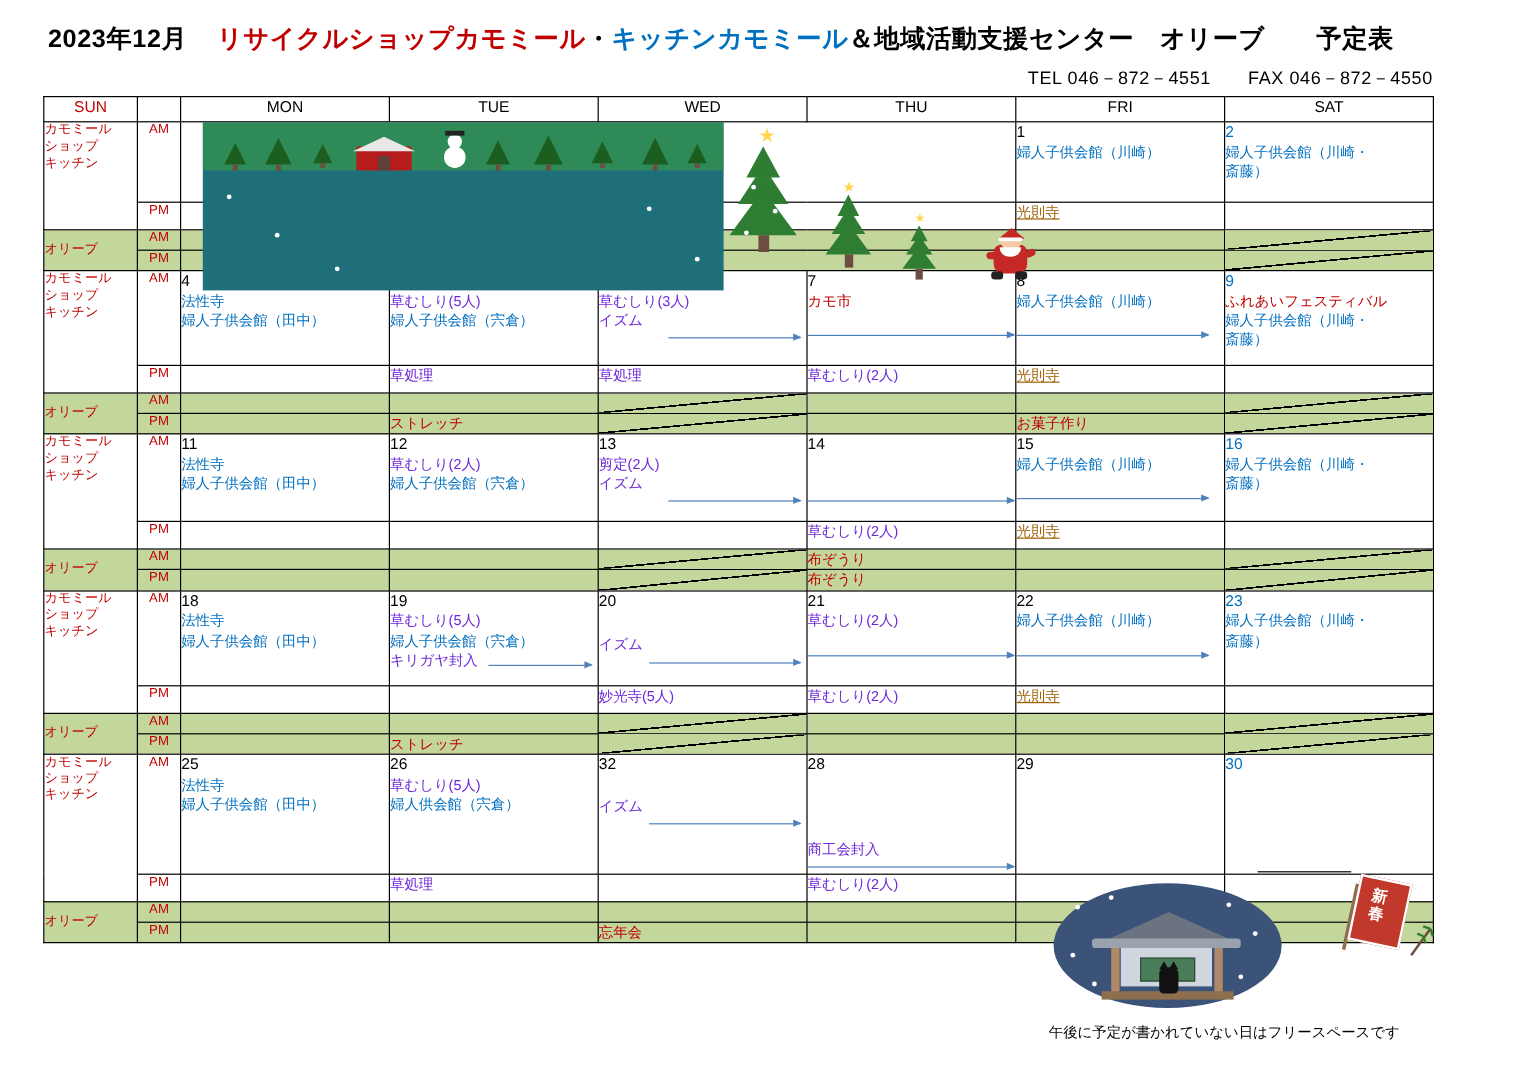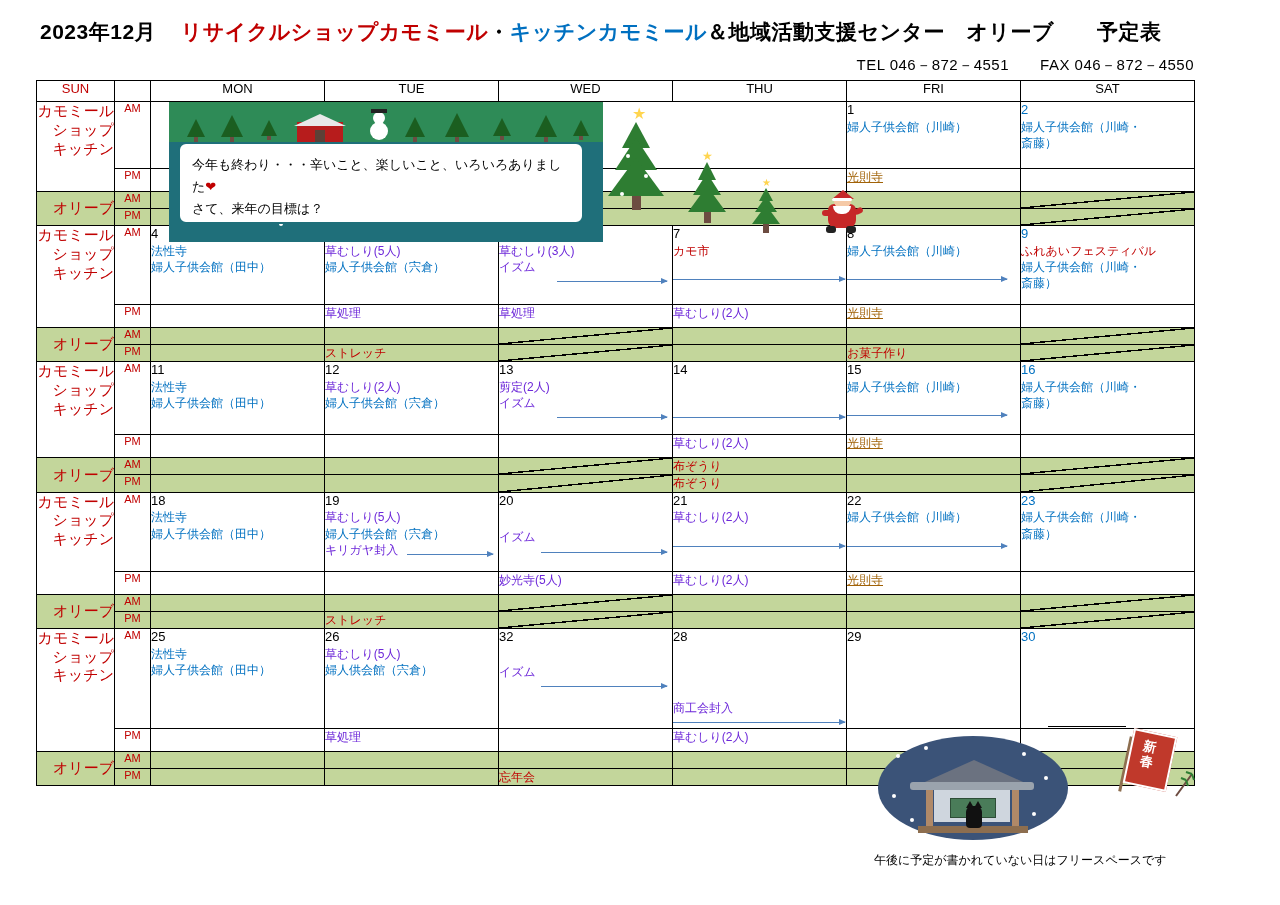--- a/index.html
+++ b/index.html
@@ -71,23 +71,23 @@
     font-size: 13px;
     font-weight: bold;
     vertical-align: middle;
     padding: 2px 0;
   }
   .hdr .sun { color: #c00000; }
   .hdr .blank { border-top: 1px solid #000; }
 
   
   .rowlabel {
-    text-align: right;
+    text-align: left;
     padding: 3px 4px;
-    font-size: 15px;
+    font-size: 11px;
     line-height: 1.25;
     color: #c00000;
     vertical-align: middle;
   }
   .rowlabel.olive {
     color: #c00000;
     vertical-align: middle;
   }
   .ampm {
     text-align: center;
@@ -812,24 +812,20 @@
       <div class="trunk" style="width:4px;height:4px;"></div>
     </div>
 
     <div class="snow-dot" style="left:20px;top:60px;"></div>
     <div class="snow-dot" style="left:60px;top:92px;"></div>
     <div class="snow-dot" style="left:110px;top:120px;"></div>
     <div class="snow-dot" style="left:370px;top:70px;"></div>
     <div class="snow-dot" style="left:410px;top:112px;"></div>
   </div>
 
-  <div class="speech">
-    <span>今年も終わり・・・辛いこと、楽しいこと、いろいろありました</span><span class="heart">❤</span><br>
-    <span>さて、来年の目標は？</span>
-  </div>
 
   <div class="tree-area">
 
     <div class="star" style="left:28px; top:6px;">★</div>
     <div style="position:absolute;left:4px;top:22px;">
       <div class="tri" style="border-left-width:14px;border-right-width:14px;border-bottom-width:26px;border-bottom-color:#2e7d32"></div>
       <div class="tri" style="border-left-width:21px;border-right-width:21px;border-bottom-width:32px;border-bottom-color:#2e7d32;margin-top:-10px"></div>
       <div class="tri" style="border-left-width:28px;border-right-width:28px;border-bottom-width:38px;border-bottom-color:#2e7d32;margin-top:-12px"></div>
       <div class="trunk" style="width:9px;height:14px;"></div>
     </div>

